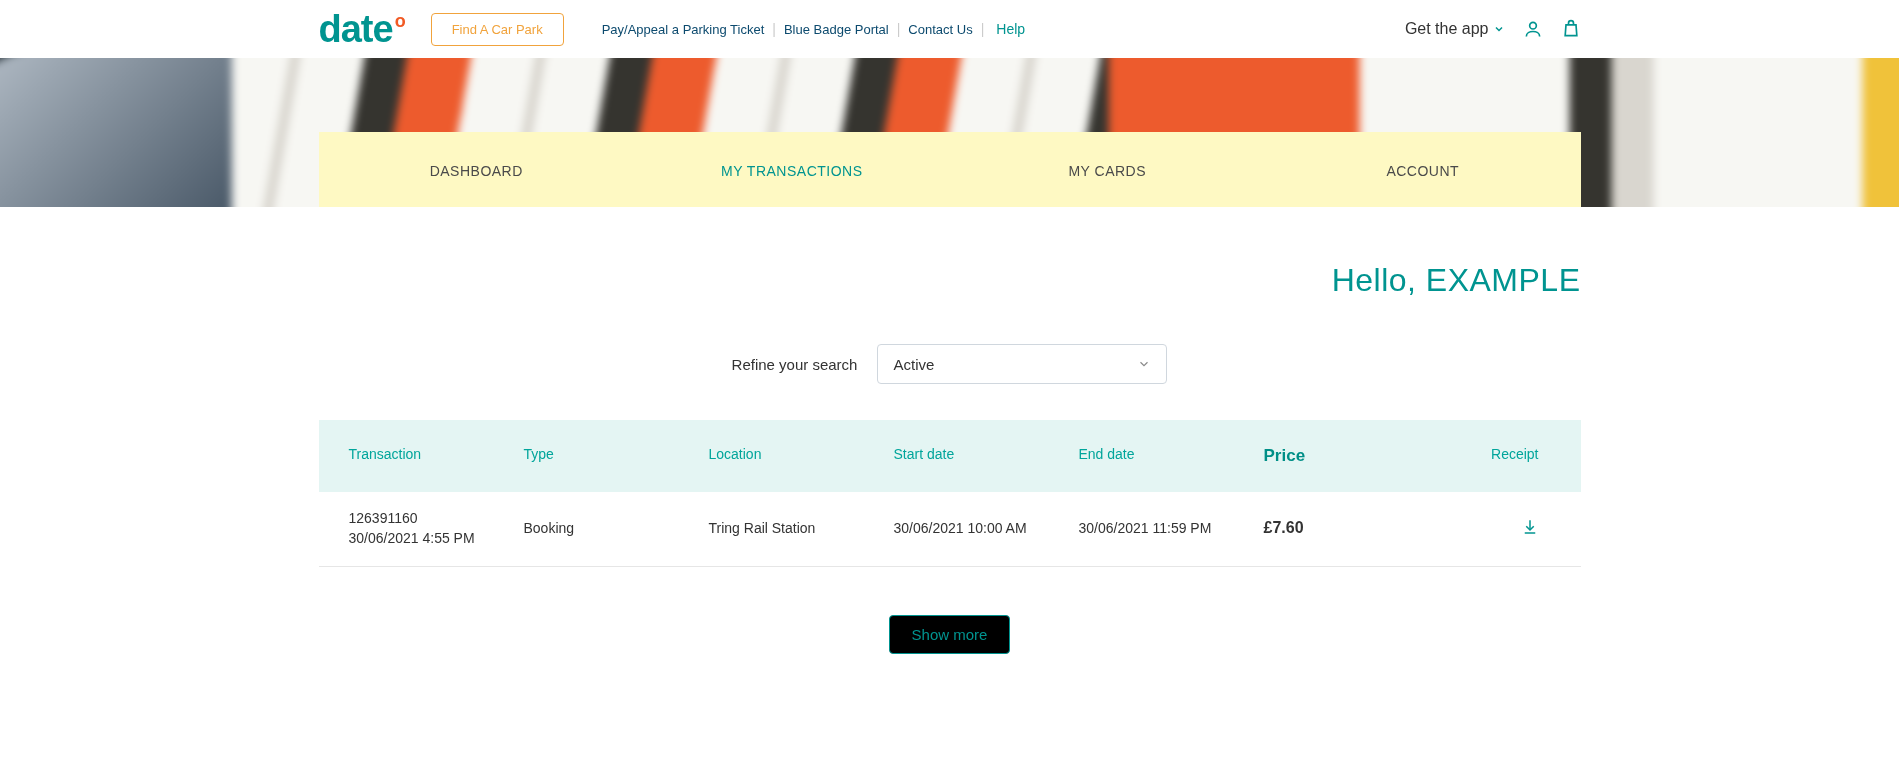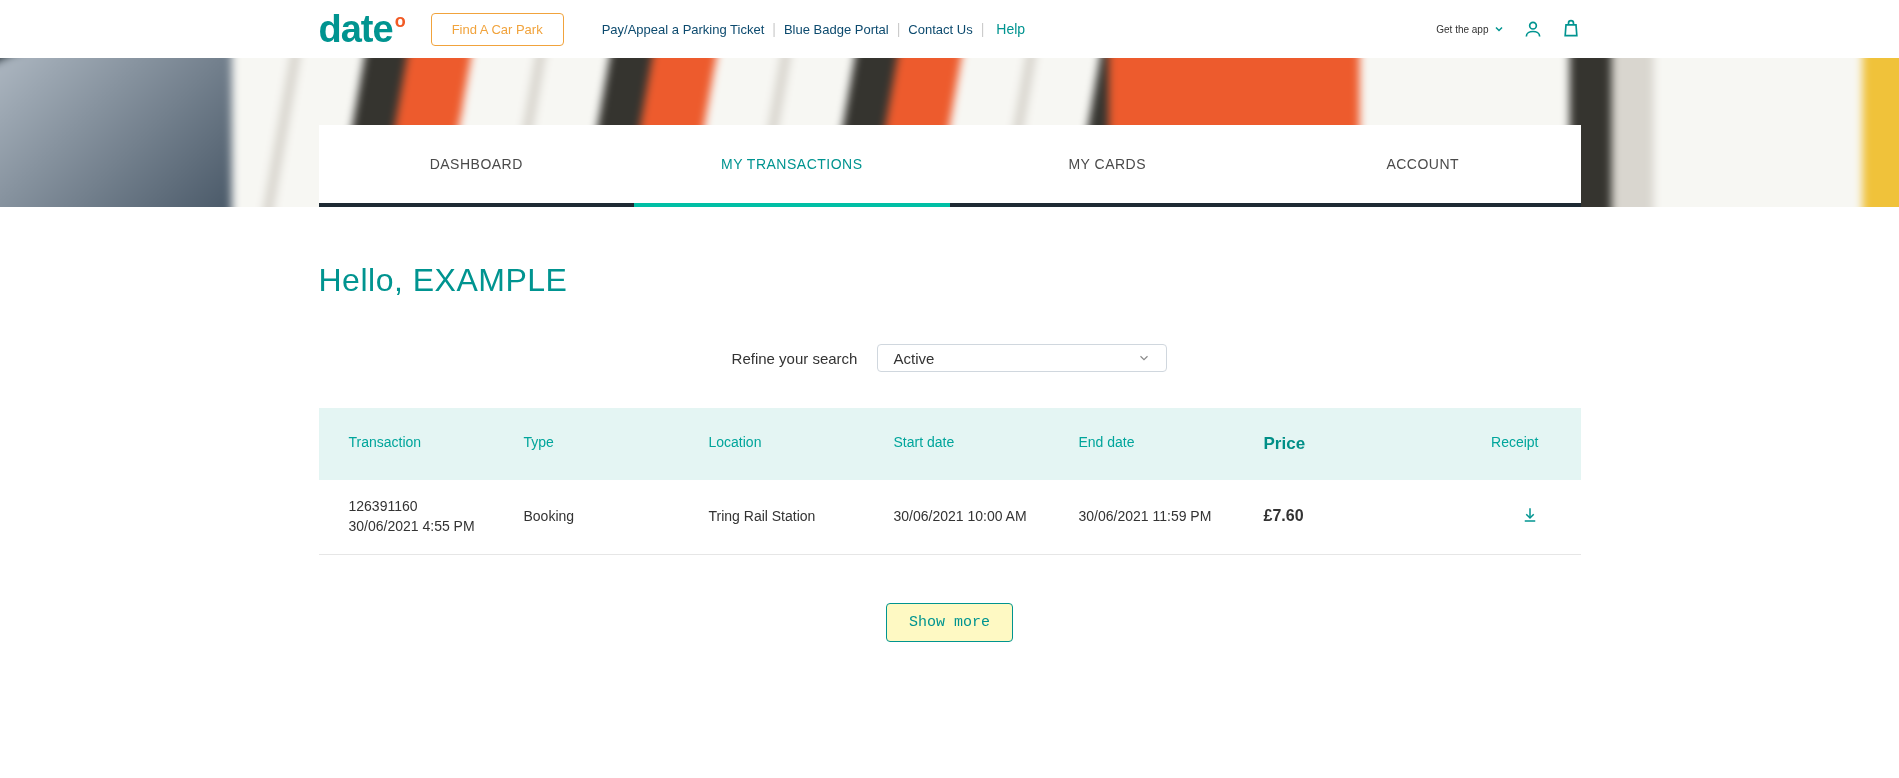--- a/index.html
+++ b/index.html
@@ -42,63 +42,63 @@
     .nav-links{ display:flex; align-items:center; gap:0; }
     .nav-link{
       font-size:13px;
       color:#0c4a6e;
       cursor:pointer;
       padding:0 2px;
     }
     .nav-sep{ color:#ccc; margin:0 6px; }
     .nav-help{ color:#009490; margin-left:6px; cursor:pointer;}
     .right{ margin-left:auto; display:flex; align-items:center; gap:18px; }
-    .get-app{ display:flex; align-items:center; font-size:10px; cursor:pointer; color:#333;}
+    .get-app{ display:flex; align-items:center; font-size:16px; cursor:pointer; color:#333;}
     .get-app svg{ margin-left:4px; }
     .r-icon{ color:#009490; cursor:pointer; display:flex; align-items:center;}
     
     .hero{
       position:relative;
       height:149px;
       width:100%;
       overflow:hidden;
       background:#263238;
     }
     .hero-bg{ position:absolute; inset:0; filter:blur(4px); transform:scale(1.05);}
     .hero-bg .a{position:absolute; left:0; top:-20px; width:22%; height:200px; background:linear-gradient(135deg,#aeb8c2 10%,#3a4a5a 80%); border-radius:40% 0 0 0;}
     .hero-bg .b{position:absolute; left:14%; top:-30px; width:55%; height:260px; background:repeating-linear-gradient(100deg,#f7f7f3 0 60px,#d9d6cf 60px 70px,#f7f7f3 70px 130px,#35342f 130px 170px,#ed5b2d 170px 230px); border-radius:30px;}
     .hero-bg .c{position:absolute; right:0; top:-30px; width:42%; height:260px; background:linear-gradient(90deg,#ed5b2d 0 30%,#f7f7f3 30% 55%,#35342f 55% 60%,#d9d6cf 60% 65%,#f7f7f3 65% 90%,#f0c23a 90%);}
     .tabs-wrap{
-      position:absolute; left:50%; transform:translateX(-50%); top:67px;
-      width:1262px; height:82px; background:#ffffff;
+      position:absolute; left:50%; transform:translateX(-50%); top:74px;
+      width:1262px; height:82px; background:#fef9c3;
       display:flex;
     }
     .tab{
       flex:1; display:flex; align-items:center; justify-content:center;
       font-size:14px; letter-spacing:0.5px; color:#4a4a4a; cursor:pointer;
       border-bottom:4px solid #1e2a33;
     }
     .tab.active{ color:#009490; border-bottom-color:#00bfa5; }
     
     .content{ width:1262px; margin:0 auto; }
     .greet{
-      text-align:left;
+      text-align:right;
       color:#009490;
       font-size:32px;
       font-weight:400;
       margin-top:55px;
       letter-spacing:0.5px;
     }
     .refine{
       display:flex; align-items:center; justify-content:center; gap:20px;
       margin-top:45px;
     }
     .refine-lab{ font-size:15px; color:#333; }
     .select{
-      width:290px; height:28px; border:1px solid #d0d7de; border-radius:4px;
+      width:290px; height:40px; border:1px solid #d0d7de; border-radius:4px;
       display:flex; align-items:center; padding:0 15px; cursor:pointer;
       justify-content:space-between; color:#333; font-size:15px;
     }
     .select svg{ stroke:#8a8a8a; }
     
     .table{ margin-top:36px; }
     .thead{
       background:#e4f5f3;
       display:grid;
       grid-template-columns: 175px 185px 185px 185px 185px 175px 100px;
@@ -118,22 +118,22 @@
       border-bottom:1px solid #e6e6e6;
       align-items:center;
     }
     .trow .txid{ }
     .trow .txts{ color:#333; margin-top:4px; font-size:14px;}
     .trow .price-cell{ font-weight:700; font-size:16px;}
     .trow .receipt-cell{ text-align:right; }
     .dl-btn{ color:#009490; cursor:pointer; display:inline-flex;}
     .show-more{
       display:block; margin:48px auto 0;
-      border:1px solid #009490; color:#009490; background:#fef9c3;
-      border-radius:4px; padding:10px 22px; font-size:15px; cursor:pointer;font-family:Liberation Mono, monospace;
+      border:1px solid #009490; color:#009490; background:#000000;
+      border-radius:4px; padding:10px 22px; font-size:15px; cursor:pointer;
     }
   </style>
 </head>
 <body>
 
 <div class="header">
   <div class="logo">
     <span>date</span>
     <span class="logo-accent">o</span>
   </div>

